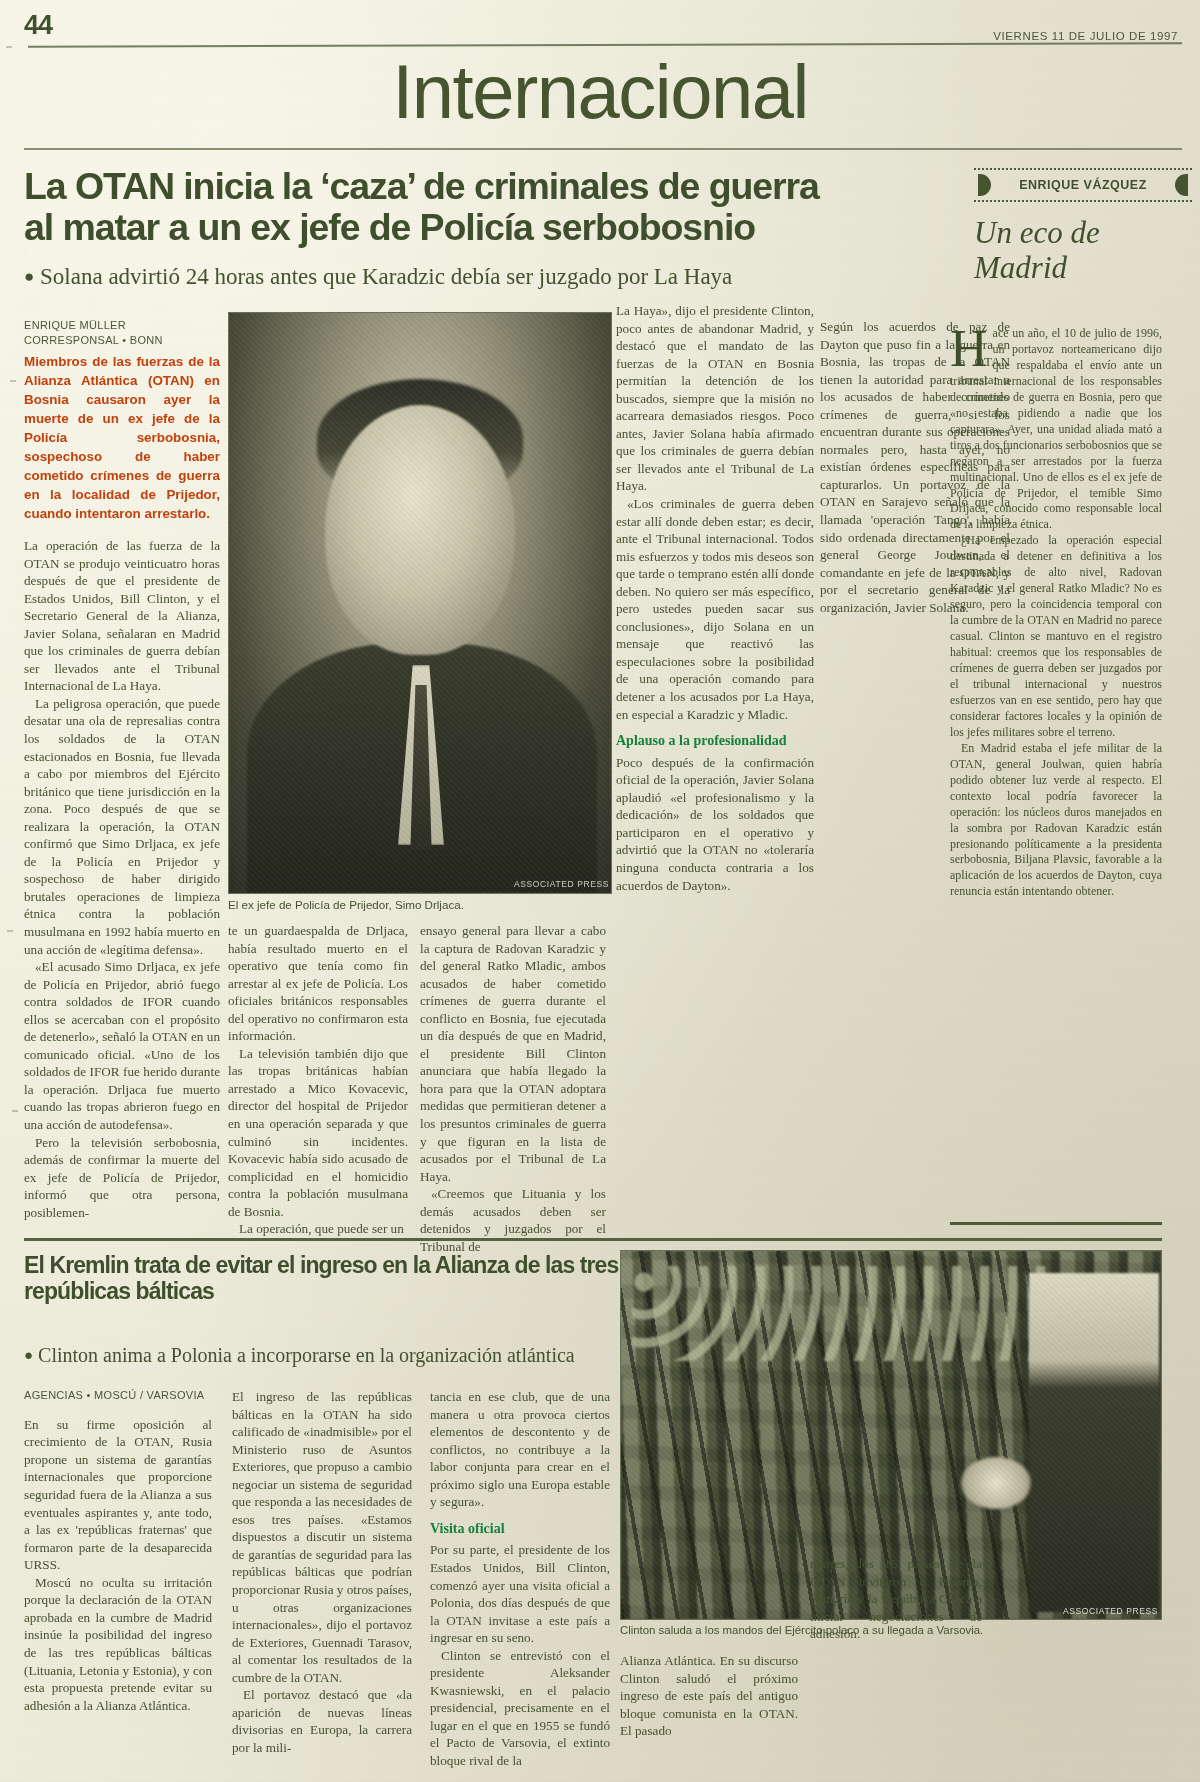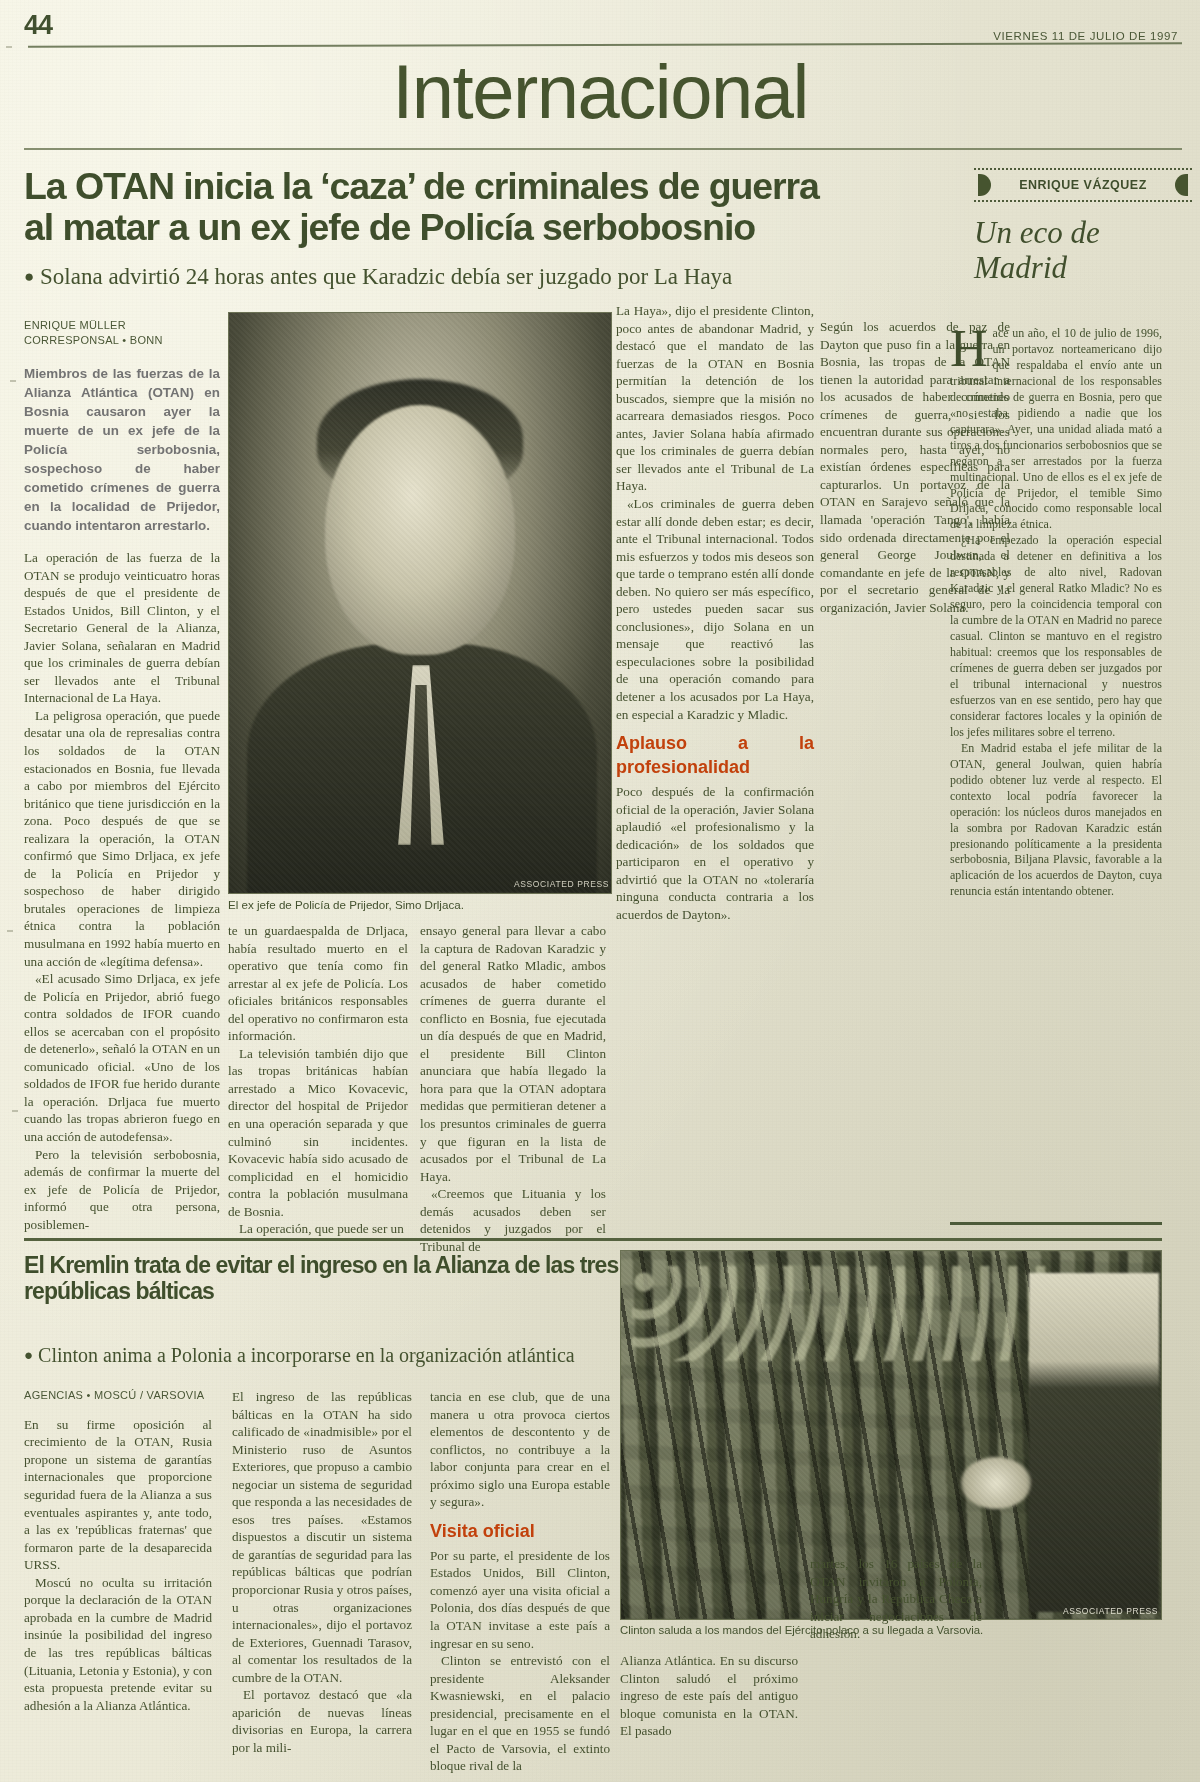--- a/index.html
+++ b/index.html
@@ -120,27 +120,27 @@
     font-family:"Liberation Sans", sans-serif;
     font-size:11px; line-height:1.35;
     letter-spacing:.3px;
     color:#4a5736;
   }
   .lead {
     font-family:"Liberation Sans", sans-serif;
     font-weight:bold;
     font-size:13.4px; line-height:1.42;
     text-align:justify;
-    color:#737373;
-    margin-top:16px;
+    color:#c2410c;
+    margin-top:4px;
   }
   .subhead {
-    font-family:Liberation Sans, sans-serif;
-    font-weight:bold; font-size:18px;
-    color:#c2410c;
+    font-family:Liberation Serif, serif;
+    font-weight:bold; font-size:14px;
+    color:#15803d;
     margin:9px 0 3px 0;
   }
 
   #c1 { position:absolute; left:24px;  top:318px; width:196px; }
   #c1 .body { margin-top:14px; }
 
   
   .photo1 {
     position:absolute; left:228px; top:312px; width:382px; height:580px;
     background:

